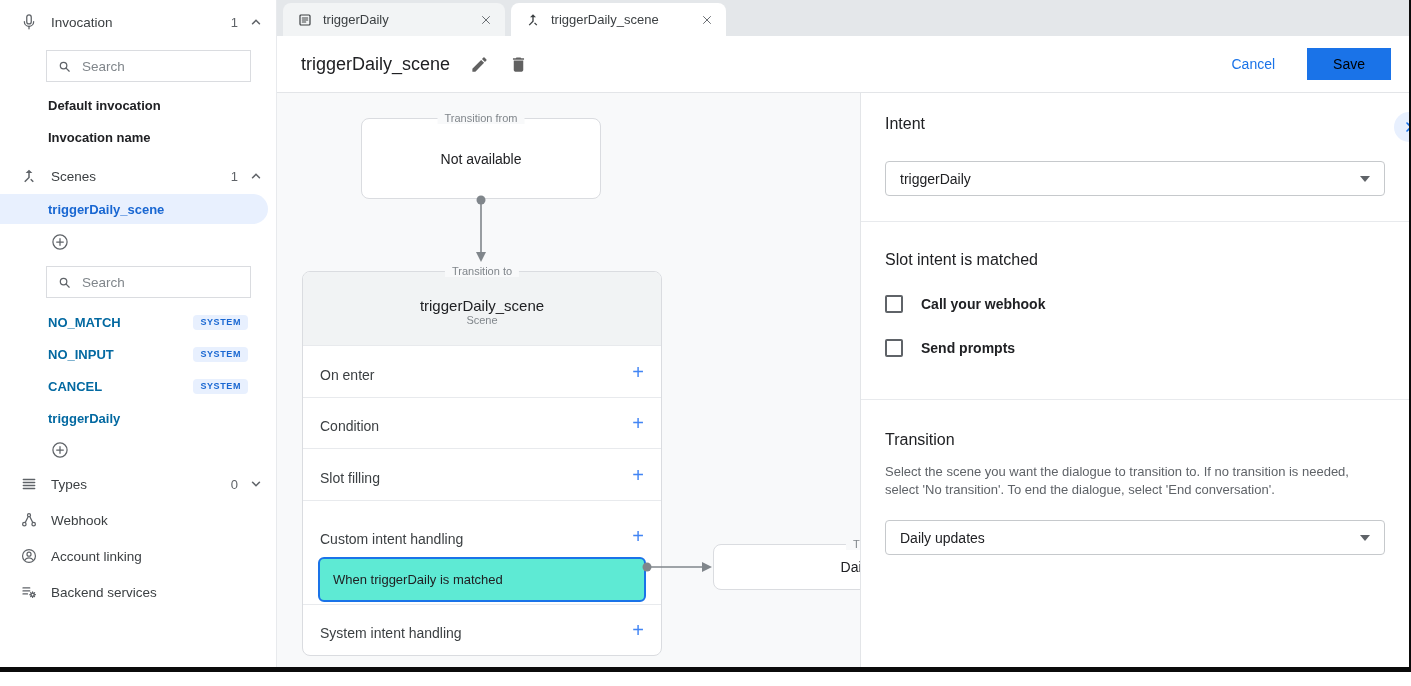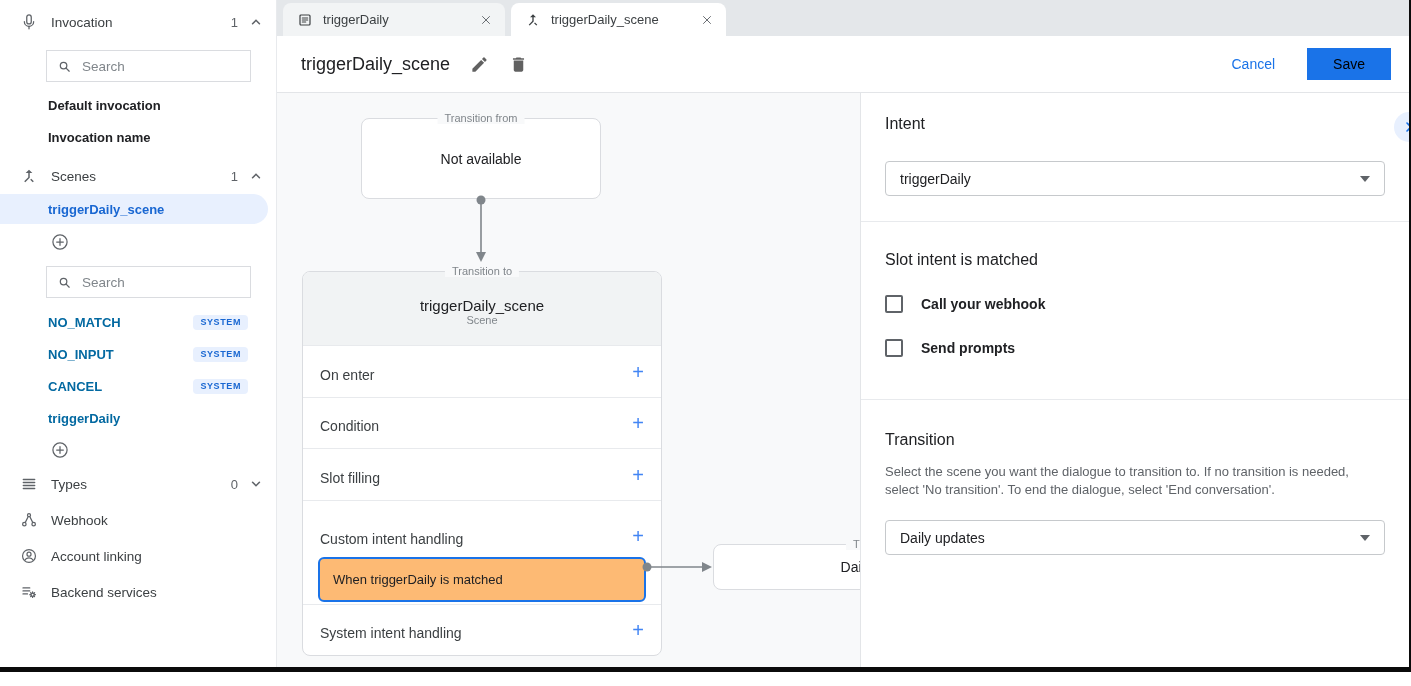--- a/index.html
+++ b/index.html
@@ -67,21 +67,21 @@
   .scene-card-header { height:73px; background:#f1f3f4; border-radius:7px 7px 0 0; display:flex; flex-direction:column; align-items:center; justify-content:center; }
   .scene-card-header .sc-title { font-size:15px; color:#202124; margin-top:6px; }
   .scene-card-header .sc-sub { font-size:11px; color:#80868b; margin-top:0; }
   .card-row { border-top:1px solid #e8eaed; }
   .row-line { display:flex; align-items:center; padding:0 17px; height:100%; }
   .card-row.simple1 { height:52px; } .card-row.simple2 { height:51px; } .card-row.simple3 { height:52px; } .card-row.simple5 { height:51px; }
   .card-row .rlabel { font-size:14px; color:#3c4043; flex:1;margin-top:6px; }
   .card-row .rplus { font-size:20px; color:#4285f4; font-weight:400; line-height:1; cursor:pointer; }
   .card-row.custom { height:104px; padding-top:26px; }
   .card-row.custom .row-line { height:18px; }
-  .matched-box { margin:12px 15px 0; height:45px; background:#fdba74; border:2px solid #1a73e8; border-radius:6px; display:flex; align-items:center; padding-left:13px; cursor:pointer; }
+  .matched-box { margin:12px 15px 0; height:45px; background:#5eead4; border:2px solid #1a73e8; border-radius:6px; display:flex; align-items:center; padding-left:13px; cursor:pointer; }
   .matched-box span { font-size:13px; color:#202124; }
 
   .target-box { position:absolute; left:436px; top:451px; width:340px; height:46px; background:#fff; border:1px solid #dadce0; border-radius:8px; display:flex; align-items:center; justify-content:center; cursor:pointer; }
   .target-box .tb-text { font-size:14px; color:#202124; }
 
   
   .panel { flex:1; background:#fff; border-left:1px solid #e3e5e8; position:relative; overflow:visible; }
   .expand-btn { position:absolute; top:19px; right:-15px; width:30px; height:30px; border-radius:50%; background:#e8f0fe; border:none; display:flex; align-items:center; justify-content:center; cursor:pointer; z-index:3; }
   .expand-btn svg { width:16px; height:16px; color:#1a73e8; }
   .psec { padding:0 24px; }

